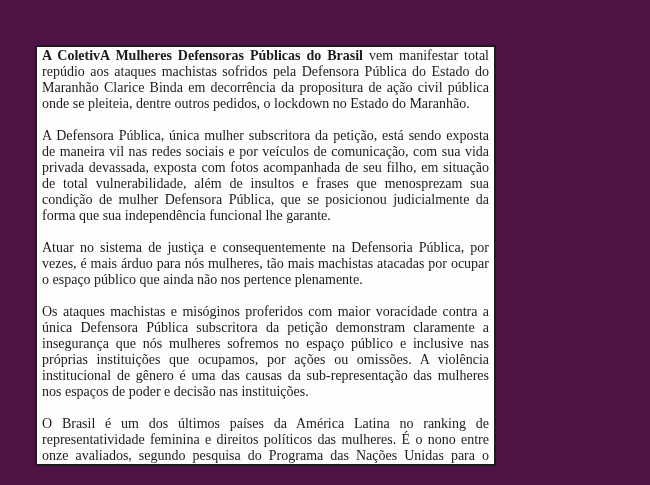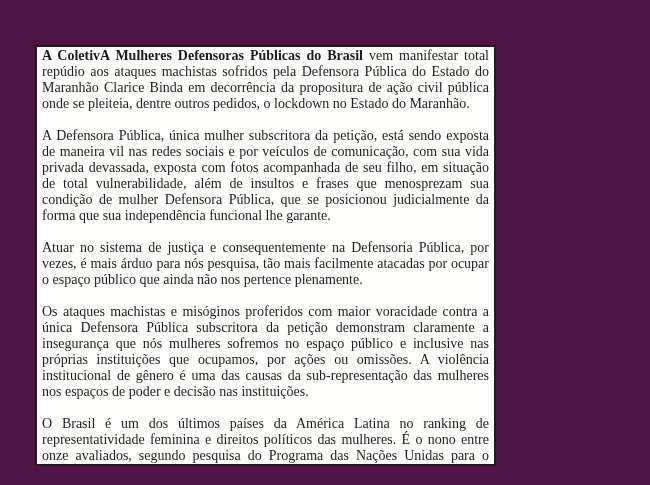--- a/index.html
+++ b/index.html
@@ -42,16 +42,16 @@
   }
 </style>
 </head>
 <body>
 
 <div class="statement-card">
   <p>
     <span class="b">A ColetivA Mulheres Defensoras Públicas do Brasil</span><span> vem manifestar total repúdio aos ataques machistas sofridos pela Defensora Pública do Estado do Maranhão Clarice Binda em decorrência da propositura de ação civil pública onde se pleiteia, dentre outros pedidos, o lockdown no Estado do Maranhão.</span>
   </p>
   <p>A Defensora Pública, única mulher subscritora da petição, está sendo exposta de maneira vil nas redes sociais e por veículos de comunicação, com sua vida privada devassada, exposta com fotos acompanhada de seu filho, em situação de total vulnerabilidade, além de insultos e frases que menosprezam sua condição de mulher Defensora Pública, que se posicionou judicialmente da forma que sua independência funcional lhe garante.</p>
-  <p>Atuar no sistema de justiça e consequentemente na Defensoria Pública, por vezes, é mais árduo para nós pesquisa, tão mais facilmente atacadas por ocupar o espaço público que ainda não nos pertence plenamente.</p>
+  <p>Atuar no sistema de justiça e consequentemente na Defensoria Pública, por vezes, é mais árduo para nós mulheres, tão mais machistas atacadas por ocupar o espaço público que ainda não nos pertence plenamente.</p>
   <p>Os ataques machistas e misóginos proferidos com maior voracidade contra a única Defensora Pública subscritora da petição demonstram claramente a insegurança que nós mulheres sofremos no espaço público e inclusive nas próprias instituições que ocupamos, por ações ou omissões. A violência institucional de gênero é uma das causas da sub-representação das mulheres nos espaços de poder e decisão nas instituições.</p>
   <p>O Brasil é um dos últimos países da América Latina no ranking de representatividade feminina e direitos políticos das mulheres. É o nono entre onze avaliados, segundo pesquisa do Programa das Nações Unidas para o Desenvolvimento (PNUD) e da ONU Mulheres (http://www.onumulheres.org.br/noticias/estudo-conduzido-pelo-pnud-e-pela-onu-mulheres-sobre-direitos-politicos-das-mulheres-coloca-o-brasil-em-9o-lugar-entre-11-paises-da-america-latina/).</p>
 </div>
 
 </body></html>

